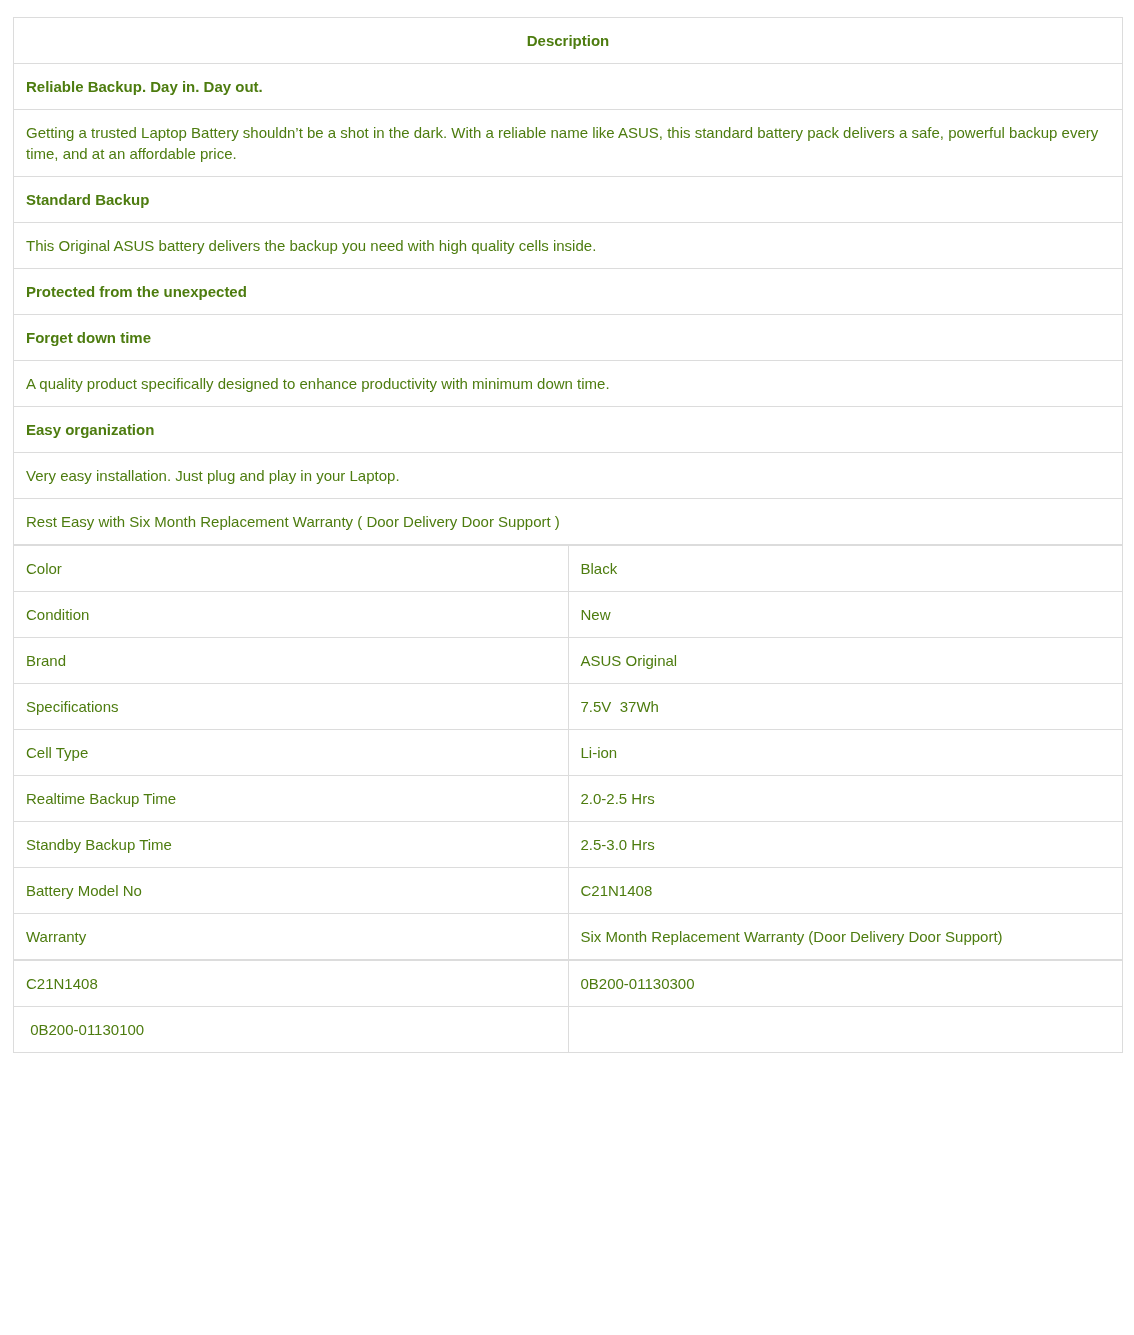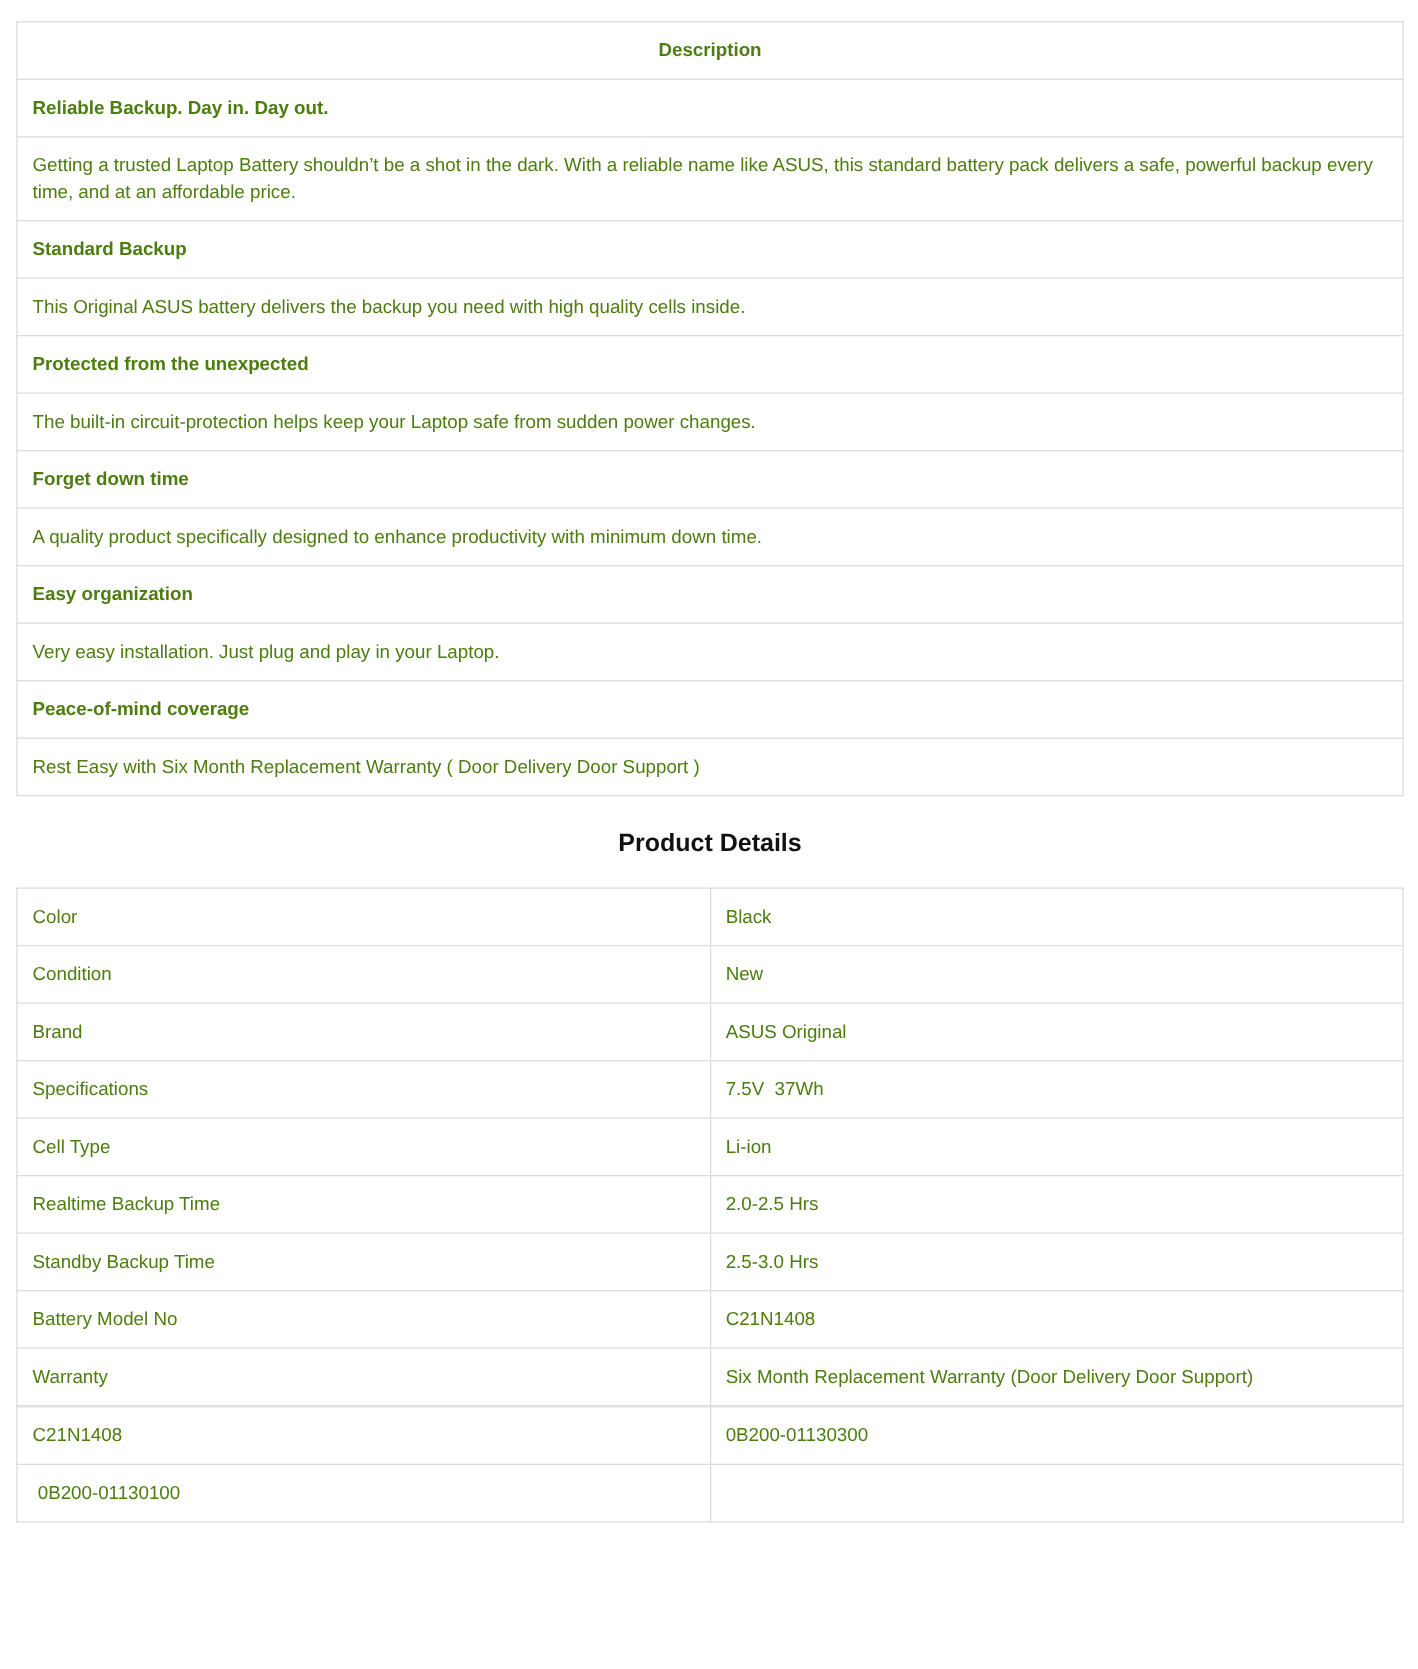--- a/index.html
+++ b/index.html
@@ -70,46 +70,39 @@
         <tr>
           <td class="desc-heading">Standard Backup</td>
         </tr>
         <tr>
           <td>This Original ASUS battery delivers the backup you need with high quality cells inside.</td>
         </tr>
         <tr>
           <td class="desc-heading">Protected from the unexpected</td>
         </tr>
         <tr>
-          <td>The built-in circuit-protection helps keep your Laptop safe from sudden power changes.</td>
-        </tr>
-        <tr>
           <td class="desc-heading">Forget down time</td>
         </tr>
         <tr>
           <td>A quality product specifically designed to enhance productivity with minimum down time.</td>
         </tr>
         <tr>
           <td class="desc-heading">Easy organization</td>
         </tr>
         <tr>
           <td>Very easy installation. Just plug and play in your Laptop.</td>
         </tr>
         <tr>
-          <td class="desc-heading">Peace-of-mind coverage</td>
-        </tr>
-        <tr>
           <td>Rest Easy with Six Month Replacement Warranty ( Door Delivery Door Support )</td>
         </tr>
       </tbody>
     </table>
   </section>
 
   <section>
-    <h2 class="section-title">Product Details</h2>
     <table class="tbl">
       <colgroup>
           <col style="width:50%">
           <col style="width:50%">
         </colgroup>
       <tbody>
         <tr>
           <td>Color</td>
           <td>Black</td>
         </tr>

